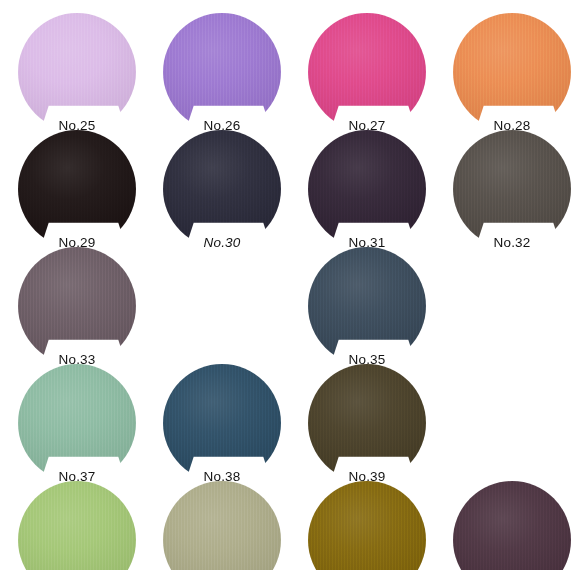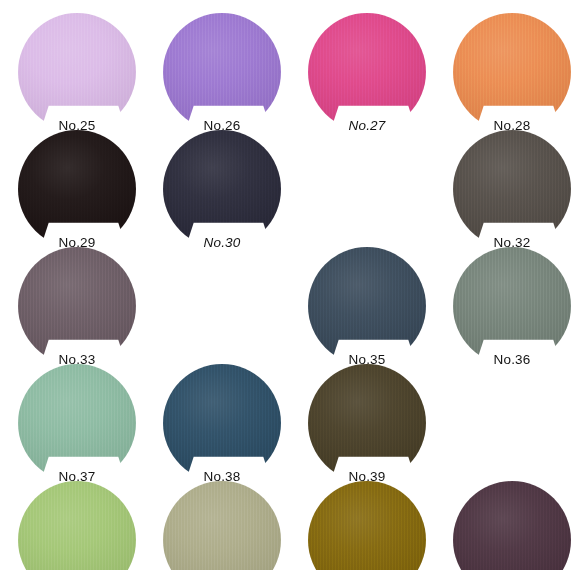--- a/index.html
+++ b/index.html
@@ -106,59 +106,59 @@
     <div class="swatch" style="left: 18px; top: 13px; width: 118px; height: 118px;">
       <div class="disc" style="background-color: rgb(220, 188, 232);"></div>
       <div class="disc-sheen"></div>
       <div class="swatch-label" style="color: rgb(20, 20, 20);">No.25</div>
     </div>
     <div class="swatch" style="left: 163px; top: 13px; width: 118px; height: 118px;">
       <div class="disc" style="background-color: rgb(158, 122, 210);"></div>
       <div class="disc-sheen"></div>
       <div class="swatch-label" style="color: rgb(20, 20, 20);">No.26</div>
     </div>
-    <div class="swatch" style="left: 308px; top: 13px; width: 118px; height: 118px; font-style: italic;">
+    <div class="swatch" style="left: 308px; top: 13px; width: 118px; height: 118px;">
       <div class="disc" style="background-color: rgb(224, 72, 140);"></div>
       <div class="disc-sheen"></div>
       <div class="swatch-label" style="color: rgb(20, 20, 20);">No.27</div>
     </div>
     <div class="swatch" style="left: 453px; top: 13px; width: 118px; height: 118px;">
       <div class="disc" style="background-color: rgb(236, 142, 82);"></div>
       <div class="disc-sheen"></div>
       <div class="swatch-label" style="color: rgb(20, 20, 20);">No.28</div>
     </div>
     <div class="swatch" style="left: 18px; top: 130px; width: 118px; height: 118px;">
       <div class="disc" style="background-color: rgb(30, 21, 21);"></div>
       <div class="disc-sheen"></div>
       <div class="swatch-label" style="color: rgb(20, 20, 20); margin-top: 15px;">No.29</div>
     </div>
     <div class="swatch" style="left: 163px; top: 130px; width: 118px; height: 118px;">
       <div class="disc" style="background-color: rgb(44, 44, 60);"></div>
       <div class="disc-sheen"></div>
       <div class="swatch-label" style="color: rgb(20, 20, 20); font-style: italic;">No.30</div>
     </div>
+    <div class="swatch" style="left: 308px; top: 130px; width: 118px; height: 118px;">
+      <div class="disc" style="background-color: rgb(51, 37, 55);"></div>
+      <div class="disc-sheen"></div>
+      <div class="swatch-label" style="color: rgb(20, 20, 20);">No.31</div>
+    </div>
     <div class="swatch" style="left: 453px; top: 130px; width: 118px; height: 118px;">
       <div class="disc" style="background-color: rgb(86, 80, 74);"></div>
       <div class="disc-sheen"></div>
       <div class="swatch-label" style="color: rgb(20, 20, 20);">No.32</div>
     </div>
     <div class="swatch" style="left: 18px; top: 247px; width: 118px; height: 118px;">
       <div class="disc" style="background-color: rgb(110, 94, 103);"></div>
       <div class="disc-sheen"></div>
       <div class="swatch-label" style="color: rgb(20, 20, 20);">No.33</div>
     </div>
     <div class="swatch" style="left: 308px; top: 247px; width: 118px; height: 118px;">
       <div class="disc" style="background-color: rgb(59, 76, 92);"></div>
       <div class="disc-sheen"></div>
       <div class="swatch-label" style="color: rgb(20, 20, 20);">No.35</div>
-    </div>
-    <div class="swatch" style="left: 453px; top: 247px; width: 118px; height: 118px;">
-      <div class="disc" style="background-color: rgb(120, 134, 124);"></div>
-      <div class="disc-sheen"></div>
-      <div class="swatch-label" style="color: rgb(20, 20, 20);">No.36</div>
     </div>
     <div class="swatch" style="left: 18px; top: 364px; width: 118px; height: 118px;">
       <div class="disc" style="background-color: rgb(143, 188, 164);"></div>
       <div class="disc-sheen"></div>
       <div class="swatch-label" style="color: rgb(20, 20, 20);">No.37</div>
     </div>
     <div class="swatch" style="left: 163px; top: 364px; width: 118px; height: 118px;">
       <div class="disc" style="background-color: rgb(46, 80, 104);"></div>
       <div class="disc-sheen"></div>
       <div class="swatch-label" style="color: rgb(20, 20, 20);">No.38</div>

